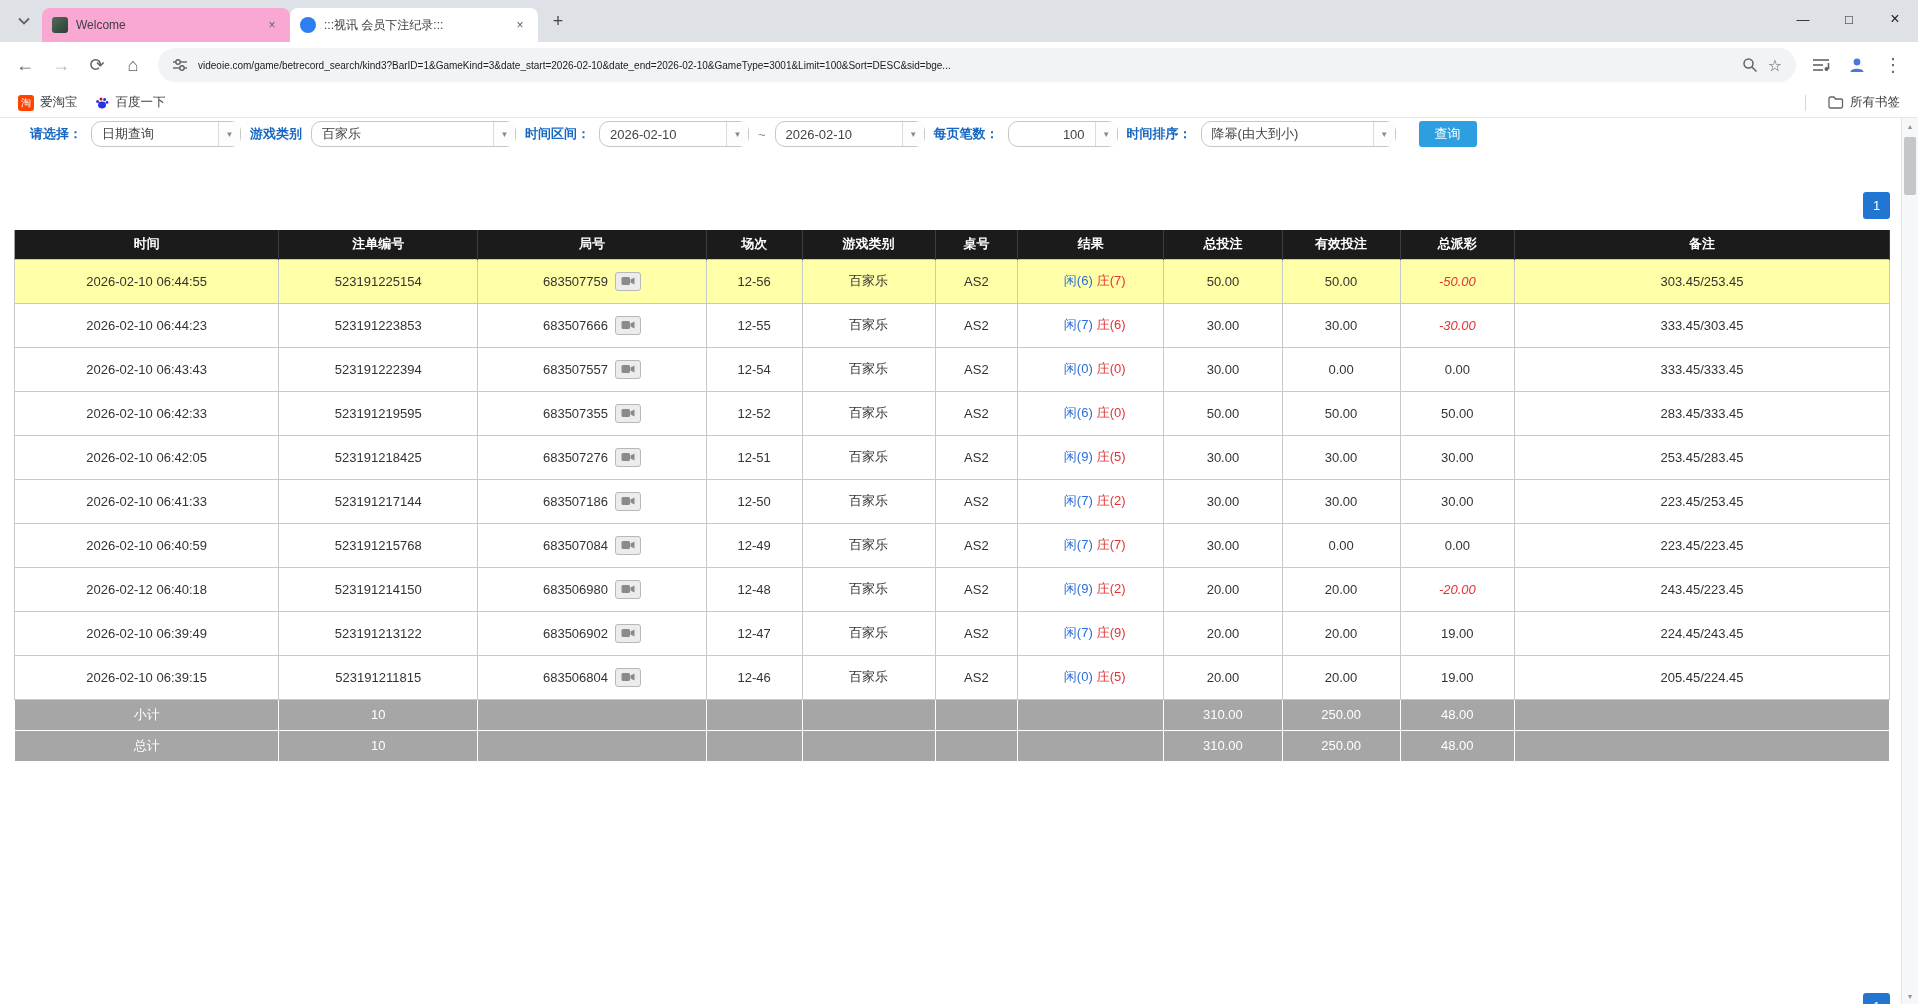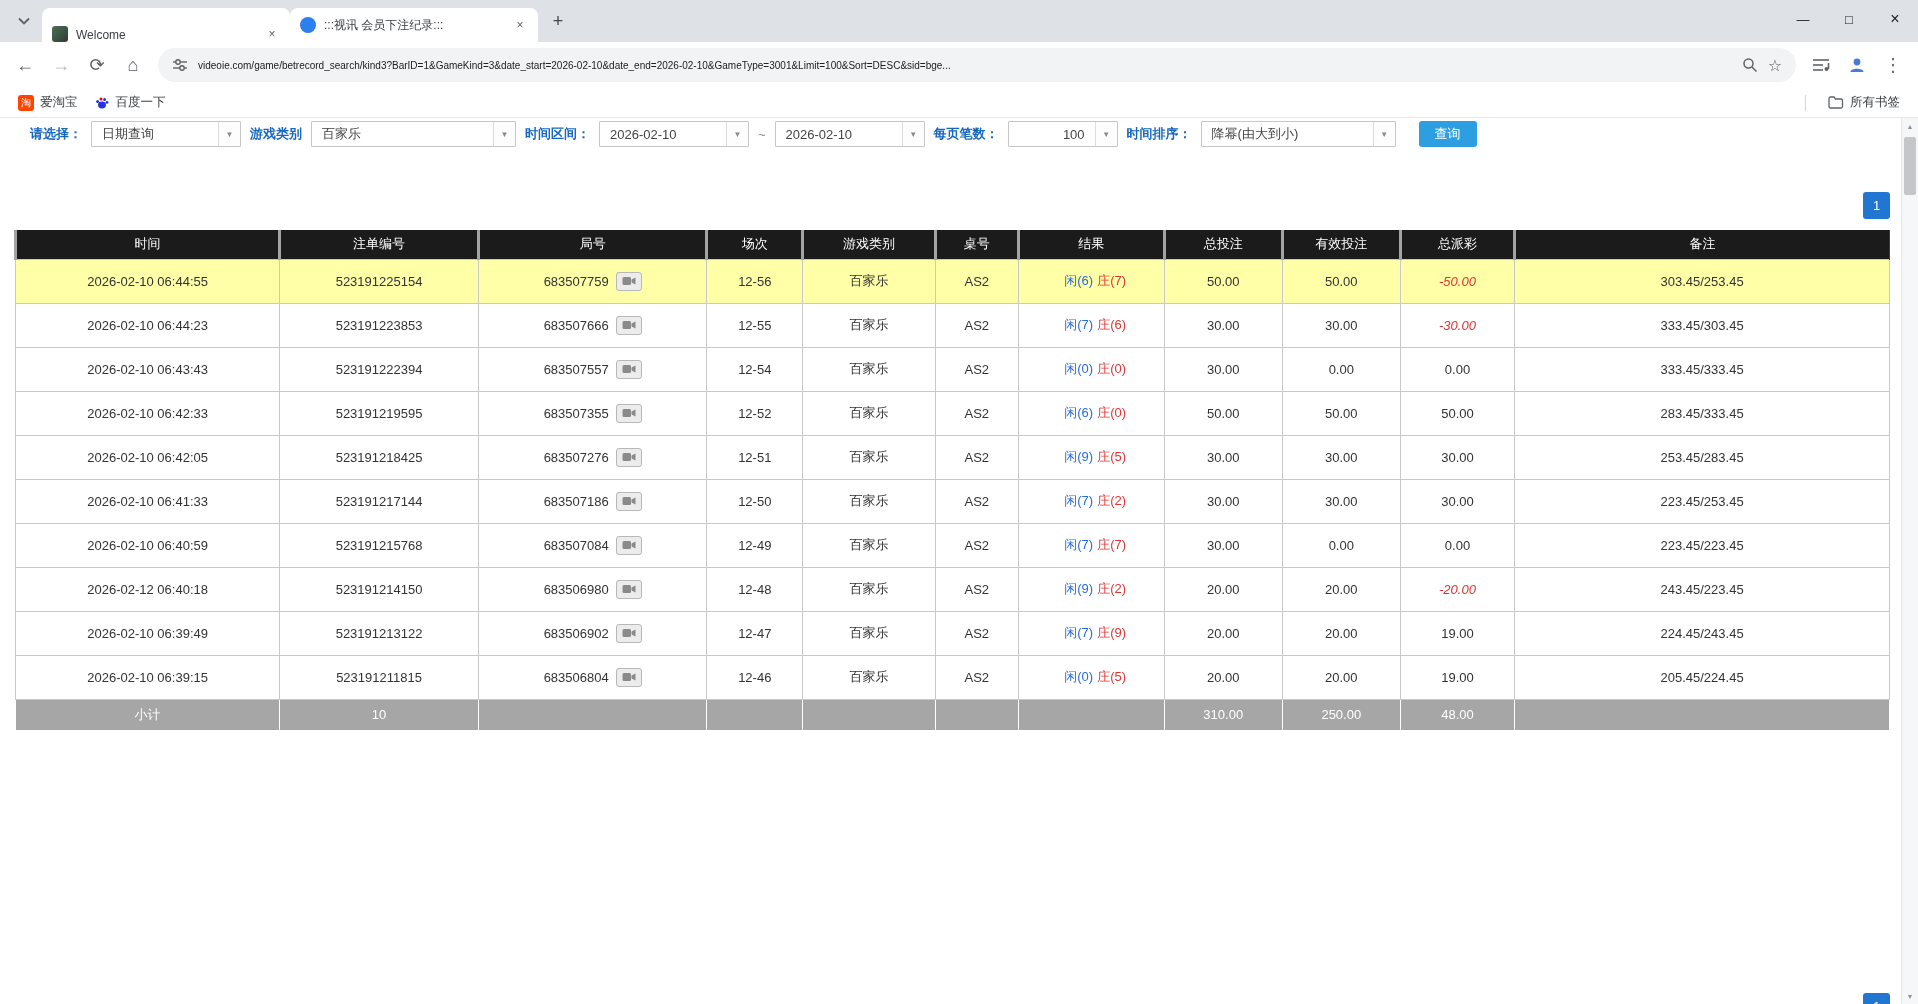--- a/index.html
+++ b/index.html
@@ -3,21 +3,21 @@
 <meta charset="utf-8">
 <style>
   * { margin:0; padding:0; box-sizing:border-box; }
   html,body { width:1918px; height:1004px; overflow:hidden; }
   body { font-family:"Liberation Sans","DejaVu Sans",sans-serif; background:#fff; position:relative; }
 
   
   .tab-strip { height:42px; background:#dee1e6; display:flex; align-items:flex-end; padding:0 8px; position:relative; }
   .tab-search { width:28px; height:28px; border-radius:50%; display:flex; align-items:center; justify-content:center; margin:0 4px 7px 2px; cursor:pointer; }
   .tab { width:248px; height:34px; border-radius:8px 8px 0 0; display:flex; align-items:center; padding:0 10px; gap:8px; font-size:12px; color:#3c4043; cursor:pointer; }
-  .tab.inactive { background:#ffffff;align-items:flex-end; }
+  .tab.inactive { background:#f9a8d4; }
   .tab.active { background:#fff; }
   .tab .favicon { width:16px; height:16px; border-radius:3px; flex:0 0 16px; }
   .favicon.f1 { background:linear-gradient(135deg,#4e6e58,#2d3d33); }
   .favicon.f2 { background:#2d7ff0; border-radius:50%; }
   .tab .tab-title { flex:1; white-space:nowrap; overflow:hidden; text-overflow:ellipsis; }
   .tab .tab-close { width:16px; height:16px; border-radius:50%; display:flex; align-items:center; justify-content:center; font-size:12px; color:#5f6368; }
   .new-tab { width:28px; height:28px; border-radius:50%; margin:0 0 7px 6px; display:flex; align-items:center; justify-content:center; font-size:18px; color:#44474a; cursor:pointer; }
   .window-controls { position:absolute; right:0; top:4px; display:flex; }
   .win-btn { width:46px; height:30px; display:flex; align-items:center; justify-content:center; font-size:13px; color:#202124; cursor:pointer; }
 
@@ -35,36 +35,36 @@
   .bm-baidu  { background:#fff; }
   .bm-right { margin-left:auto; display:flex; align-items:center; gap:8px; }
   .bm-divider { width:1px; height:16px; background:#d5d7da; margin-right:6px; }
 
   
   .page { position:relative; height:886px; background:#fff; overflow:hidden; }
 
   .filter-bar { display:flex; align-items:center; gap:9px; padding:3px 14px 6px 30px; font-size:13px; }
   .filter-label { color:var(--filter_label_blue); font-weight:bold; white-space:nowrap; }
   .tilde { color:#888; }
-  .select { height:26px; border:1px solid #c6c6c6; border-radius:1px; background:#fff; display:flex; align-items:center; cursor:pointer; }
+  .select { height:26px; border:1px solid #c6c6c6; border-radius:10px; background:#fff; display:flex; align-items:center; cursor:pointer; }
   .select .val { padding:0 10px; color:#444; flex:1; white-space:nowrap; overflow:hidden; }
   .select .arrow { width:22px; height:100%; border-left:1px solid #dcdcdc; display:flex; align-items:center; justify-content:center; color:#8a8a8a; font-size:8px; background:#fdfdfd; border-radius:0 3px 3px 0; }
   .w-query { width:150px; } .w-game { width:205px; } .w-date { width:150px; } .w-pp { width:110px;text-align:right; } .w-sort { width:195px; }
   .query-btn { height:26px; padding:0 16px; background:var(--query_button_blue); color:#fff; border:none; border-radius:3px; font-size:13px; margin-left:14px; cursor:pointer; }
 
   .content { margin:0 28px 0 14px; }
   .summary-bar { margin-top:6px; height:33px; background:var(--summary_green); display:flex; align-items:center; justify-content:space-between; padding:0 14px; font-size:13px; }
   .summary-left { color:#68755f; }
   .summary-right { color:var(--negative_red); }
 
   .pagination-row { display:flex; justify-content:flex-end; margin-top:39px; margin-bottom:11px; }
   .page-btn { width:27px; height:27px; background:var(--pagination_blue); color:#fff; border-radius:3px; display:flex; align-items:center; justify-content:center; font-size:13px; cursor:pointer; }
 
   table.records { width:100%; border-collapse:collapse; font-size:13px; table-layout:fixed; }
-  table.records thead th { background:var(--header_bg); color:#fff; height:29px; font-weight:normal; border-right:1px solid #3d3d3d; border-left:3px solid #a3a3a3; }
+  table.records thead th { background:var(--header_bg); color:#fff; height:29px; font-weight:bold; border-right:1px solid #3d3d3d; border-left:1px solid #a3a3a3; }
   table.records tbody td { border:1px solid #c9c9c9; height:44px; text-align:center; color:#333; background:#fff; vertical-align:middle; }
   table.records tbody tr.highlight td { background:var(--highlight_yellow); }
   table.records tfoot td { background:var(--footer_bg); color:#fff; height:31px; text-align:center; border:1px solid #fff; font-size:13px; }
   .blue-val { color:var(--accent_blue); }
   .player { color:var(--accent_blue);margin-left:8px; }
   .banker { color:var(--negative_red); margin-left:4px; }
   td.payout.neg { color:var(--negative_red);font-style:italic; }
   .round-cell { display:flex; align-items:center; justify-content:center; gap:7px; }
   .replay-btn { display:inline-flex; align-items:center; justify-content:center; width:26px; height:19px; background:#ececec; border:1px solid #b8b8b8; border-radius:3px; cursor:pointer; }
 
@@ -526,20 +526,33 @@
           <td></td>
             <td></td>
             <td></td>
           <td></td>
             <td></td>
           <td>310.00</td>
           <td>250.00</td>
           <td>48.00</td>
           <td></td>
         </tr>
+        <tr>
+          <td>总计</td>
+          <td>10</td>
+          <td></td>
+            <td></td>
+            <td></td>
+          <td></td>
+            <td></td>
+          <td>310.00</td>
+          <td>250.00</td>
+          <td>48.00</td>
+          <td></td>
+        </tr>
       </tfoot>
     </table>
   </div>
 
   <div class="page-btn bottom-page-btn">1</div>
 
   <div class="scrollbar">
     <div class="sb-arrow up">▲</div>
     <div class="sb-thumb"></div>
     <div class="sb-arrow down">▼</div>

